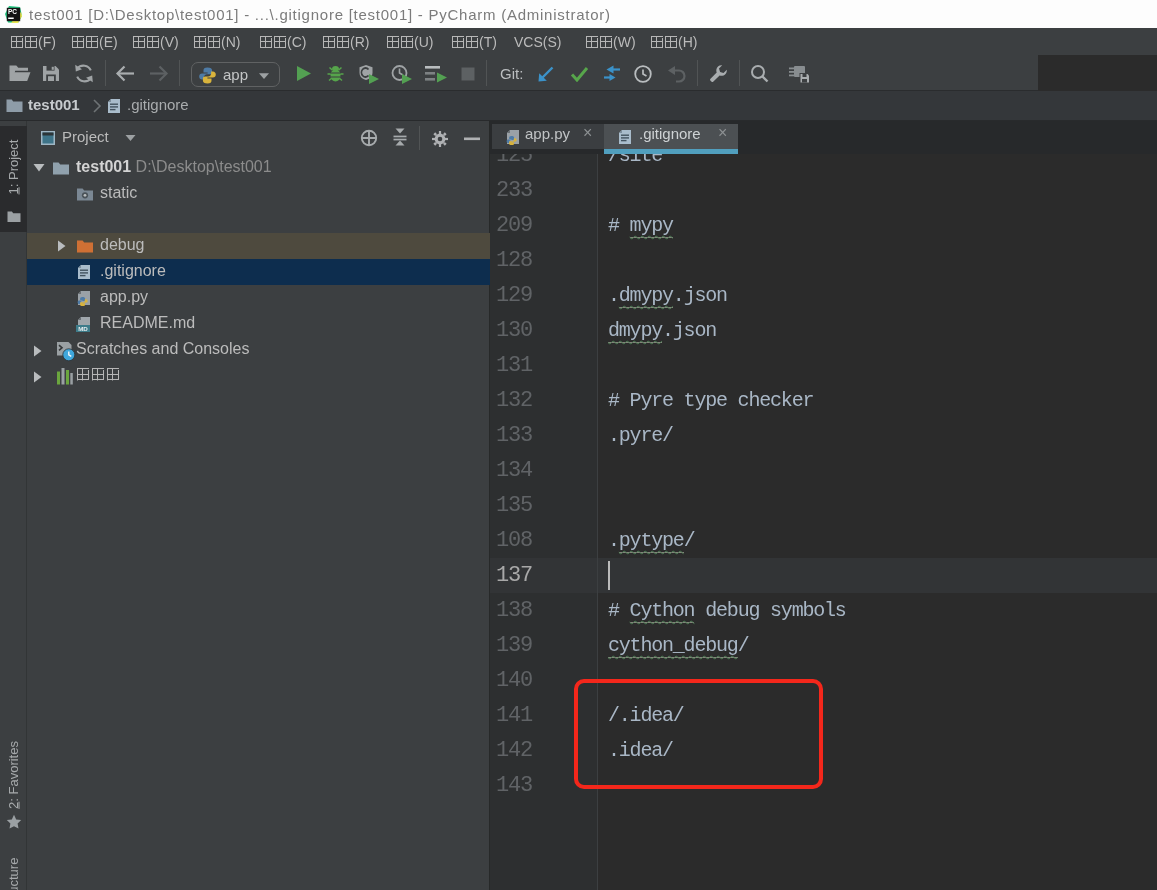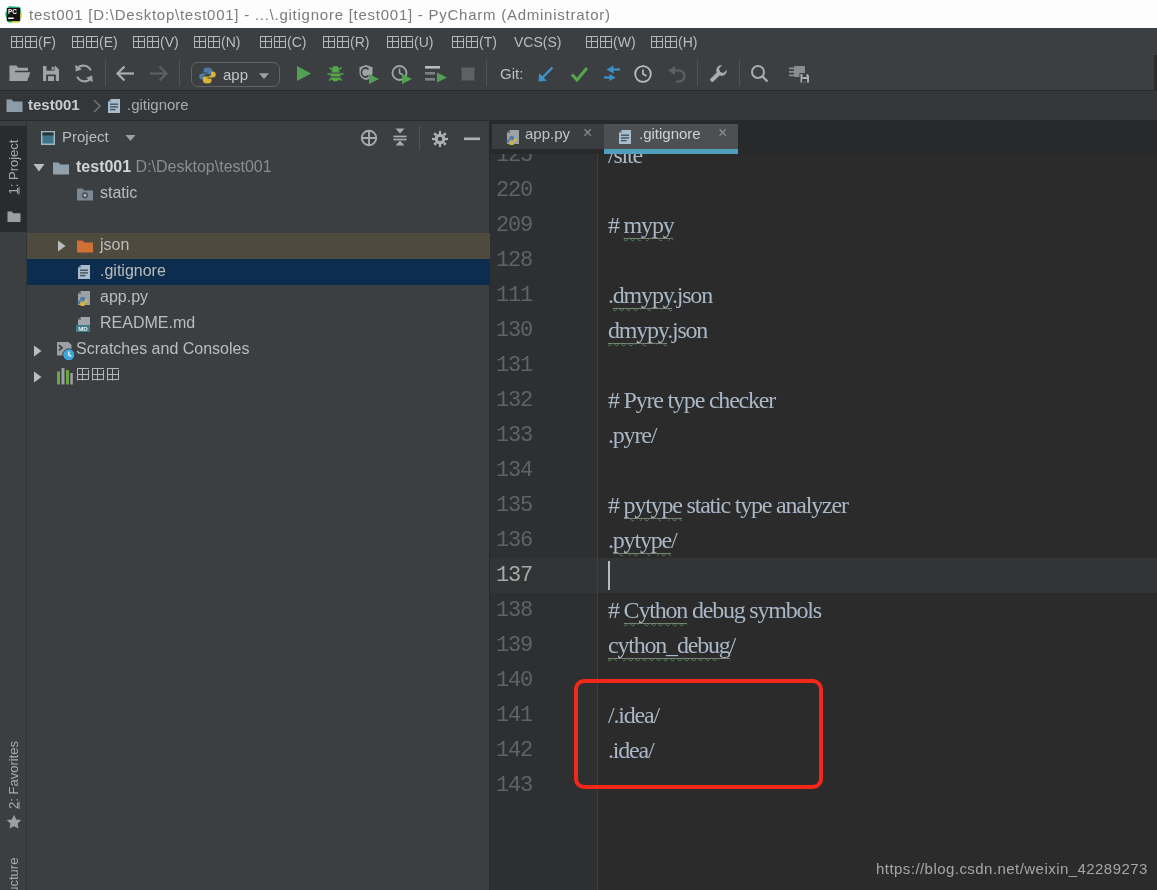--- a/index.html
+++ b/index.html
@@ -1,19 +1,19 @@
 <!DOCTYPE html>
 <html><head><meta charset="utf-8"><title>t</title><style>
 *{margin:0;padding:0;box-sizing:border-box}
 html,body{width:1157px;height:890px;overflow:hidden;background:#2b2b2b;font-family:"Liberation Sans",sans-serif;position:relative}
 .a{position:absolute}
 #titlebar{left:0;top:0;width:1157px;height:28px;background:#fdfdfd}
 #ttext{left:29px;top:6px;font-size:15px;color:#7b7b7b;letter-spacing:0.75px}
 #menubar{left:0;top:28px;width:1157px;height:27px;background:#3c3f41}
-#toolbar{left:0;top:55px;width:1154px;height:36px;background:#3c3f41;border-bottom:1px solid #2a2c2e}
+#toolbar{left:0;top:55px;width:1038px;height:36px;background:#3c3f41;border-bottom:1px solid #2a2c2e}
 #crumbs{left:0;top:91px;width:1157px;height:30px;background:#34373a;border-bottom:1px solid #282a2c}
 #stripe{left:0;top:121px;width:27px;height:769px;background:#3c3f41;border-right:1px solid #323536}
 #panel{left:27px;top:121px;width:463px;height:769px;background:#3c3f41;border-right:1px solid #272929}
 #editor{left:490px;top:121px;width:667px;height:769px;background:#2b2b2b}
 .cj{display:inline-block;width:12px;height:12.5px;margin:0 1px -1px 1px;
 background:linear-gradient(#b6b6b6,#b6b6b6) 0 0/12px 1.3px no-repeat,
 linear-gradient(#b6b6b6,#b6b6b6) 0 5.5px/12px 1.2px no-repeat,
 linear-gradient(#b6b6b6,#b6b6b6) 0 11.3px/12px 1.3px no-repeat,
 linear-gradient(#b6b6b6,#b6b6b6) 5.4px 0/1.3px 12.5px no-repeat,
 linear-gradient(#b6b6b6,#b6b6b6) 0 0/1.2px 12.5px no-repeat,
@@ -31,21 +31,21 @@
 .tab{position:absolute;top:3px;height:25px}
 #tab1{left:2px;width:112px;background:#3b3e41}
 #tab2{left:114px;width:134px;background:#4c5053}
 #tabul{position:absolute;left:114px;top:28px;width:134px;height:5px;background:#519fbe}
 .tabtxt{position:absolute;top:4px;font-size:15px;color:#c0c3c5;white-space:nowrap}
 .tabx{position:absolute;top:3px;font-size:16px;color:#8d9193}
 #gutter{position:absolute;left:0;top:33px;width:107px;height:736px;background:#2d2f30}
 #gutsep{position:absolute;left:107px;top:33px;width:1px;height:736px;background:#3c3f41}
 #caretline{position:absolute;left:0;top:437px;width:667px;height:35px;background:#323436}
 .lnum{position:absolute;left:6px;width:46px;font-family:"Liberation Mono",monospace;font-size:22px;letter-spacing:-1.2px;color:#606366;line-height:35px;height:35px}
-.eline{position:absolute;left:118px;font-family:Liberation Serif, serif;font-size:24px;letter-spacing:-1.2px;color:#a9b7c6;line-height:35px;height:35px;white-space:pre}
+.eline{position:absolute;left:118px;font-family:Liberation Mono, monospace;font-size:20px;letter-spacing:-1.2px;color:#a9b7c6;line-height:35px;height:35px;white-space:pre}
 .typo{text-decoration:underline;text-decoration-style:wavy;text-decoration-color:#4f8157;text-decoration-thickness:1.4px;text-underline-offset:4px;border-bottom:1px solid #83837a}
 #cursor{position:absolute;left:118px;top:440px;width:2px;height:29px;background:#bbbbbb}
 #redbox{position:absolute;left:84px;top:558px;width:249px;height:110px;border:4px solid #f4271b;border-radius:10px}
 #wm{position:absolute;left:386px;top:739px;font-size:15px;color:#a6a6a6;letter-spacing:0.45px}
 </style></head>
 <body>
 <div class="a" id="titlebar">
     <svg class="ic" style="left:5px;top:6px" width="17" height="17" viewBox="0 0 17 17">
       <polygon points="4,0 15,1 17,10 13,17 3,16.5 0,8" fill="#21c580"></polygon>
       <polygon points="17,10 13,17 6,16.8 16,6" fill="#f5ea4f"></polygon>
@@ -283,21 +283,21 @@
       </svg>
 <div class="rowtxt" style="left:73px">static</div>
 </div>
 <div class="row" style="top:112px;background:#4e4a3e;width:464px">
 <svg class="ic" style="left:29px;top:6px" width="12" height="14" viewBox="0 0 12 14">
         <polygon points="2,1.5 9.5,7 2,12.5" fill="#b9bcbe"></polygon>
       </svg>
 <svg class="ic" style="left:49px;top:5px" width="18" height="16" viewBox="0 0 18 16">
         <path d="M1 14.5 V2.5 h5.6 l1.6 2 H17 v10z" fill="#cf7034"></path>
       </svg>
-<div class="rowtxt" style="left:73px">json</div>
+<div class="rowtxt" style="left:73px">debug</div>
 </div>
 <div class="row" style="top:138px;background:#0d2d4e;width:464px">
 <svg class="ic" style="left:49px;top:5px" width="16" height="16" viewBox="0 0 16 16">
         <path fill="#a9bccb" d="M5 1h9v14H2V4z"></path>
         <path fill="#7d8e9c" d="M5 1v3H2z"></path>
         <g fill="#43535f">
           <rect x="4" y="5.5" width="8" height="1.4"></rect>
           <rect x="4" y="8.2" width="8" height="1.4"></rect>
           <rect x="4" y="10.9" width="5.5" height="1.4"></rect>
         </g>
@@ -349,37 +349,36 @@
       </svg>
 <div class="rowtxt" style="left:49px"><i class="cj" style="width:13px;height:13px"></i><i class="cj" style="width:13px;height:13px"></i><i class="cj" style="width:13px;height:13px"></i></div>
 </div>
   </div>
 <div class="a" id="editor">
 <div id="gutter"></div>
     <div id="caretline"></div>
     <div id="gutsep"></div>
 <div class="lnum" style="top:17px">125</div>
     <div class="eline" style="top:17px">/site</div>
-<div class="lnum" style="top:52px">220</div>
+<div class="lnum" style="top:52px">233</div>
 <div class="lnum" style="top:87px">209</div>
     <div class="eline" style="top:87px"># <span class="typo">mypy</span></div>
 <div class="lnum" style="top:122px">128</div>
-<div class="lnum" style="top:157px">111</div>
+<div class="lnum" style="top:157px">129</div>
     <div class="eline" style="top:157px">.<span class="typo">dmypy</span>.json</div>
 <div class="lnum" style="top:192px">130</div>
     <div class="eline" style="top:192px"><span class="typo">dmypy</span>.json</div>
 <div class="lnum" style="top:227px">131</div>
 <div class="lnum" style="top:262px">132</div>
     <div class="eline" style="top:262px"># Pyre type checker</div>
 <div class="lnum" style="top:297px">133</div>
     <div class="eline" style="top:297px">.pyre/</div>
 <div class="lnum" style="top:332px">134</div>
 <div class="lnum" style="top:367px">135</div>
-    <div class="eline" style="top:367px"># <span class="typo">pytype</span> static type analyzer</div>
-<div class="lnum" style="top:402px">136</div>
+<div class="lnum" style="top:402px">108</div>
     <div class="eline" style="top:402px">.<span class="typo">pytype</span>/</div>
 <div class="lnum" style="top:437px;color:#a8a8a8">137</div>
 <div class="lnum" style="top:472px">138</div>
     <div class="eline" style="top:472px"># <span class="typo">Cython</span> debug symbols</div>
 <div class="lnum" style="top:507px">139</div>
     <div class="eline" style="top:507px"><span class="typo">cython_debug</span>/</div>
 <div class="lnum" style="top:542px">140</div>
 <div class="lnum" style="top:577px">141</div>
     <div class="eline" style="top:577px">/.idea/</div>
 <div class="lnum" style="top:612px">142</div>
@@ -406,14 +405,13 @@
         <g fill="#43535f">
           <rect x="4" y="5.5" width="8" height="1.4"></rect>
           <rect x="4" y="8.2" width="8" height="1.4"></rect>
           <rect x="4" y="10.9" width="5.5" height="1.4"></rect>
         </g>
       </svg>
 <div class="tabtxt" style="left:149px;color:#ced2d4">.gitignore</div>
 <div class="tabx" style="left:228px">×</div>
     </div>
 <div id="redbox"></div>
-<div id="wm">https://blog.csdn.net/weixin_42289273</div>
 </div>
 
 </body></html>

